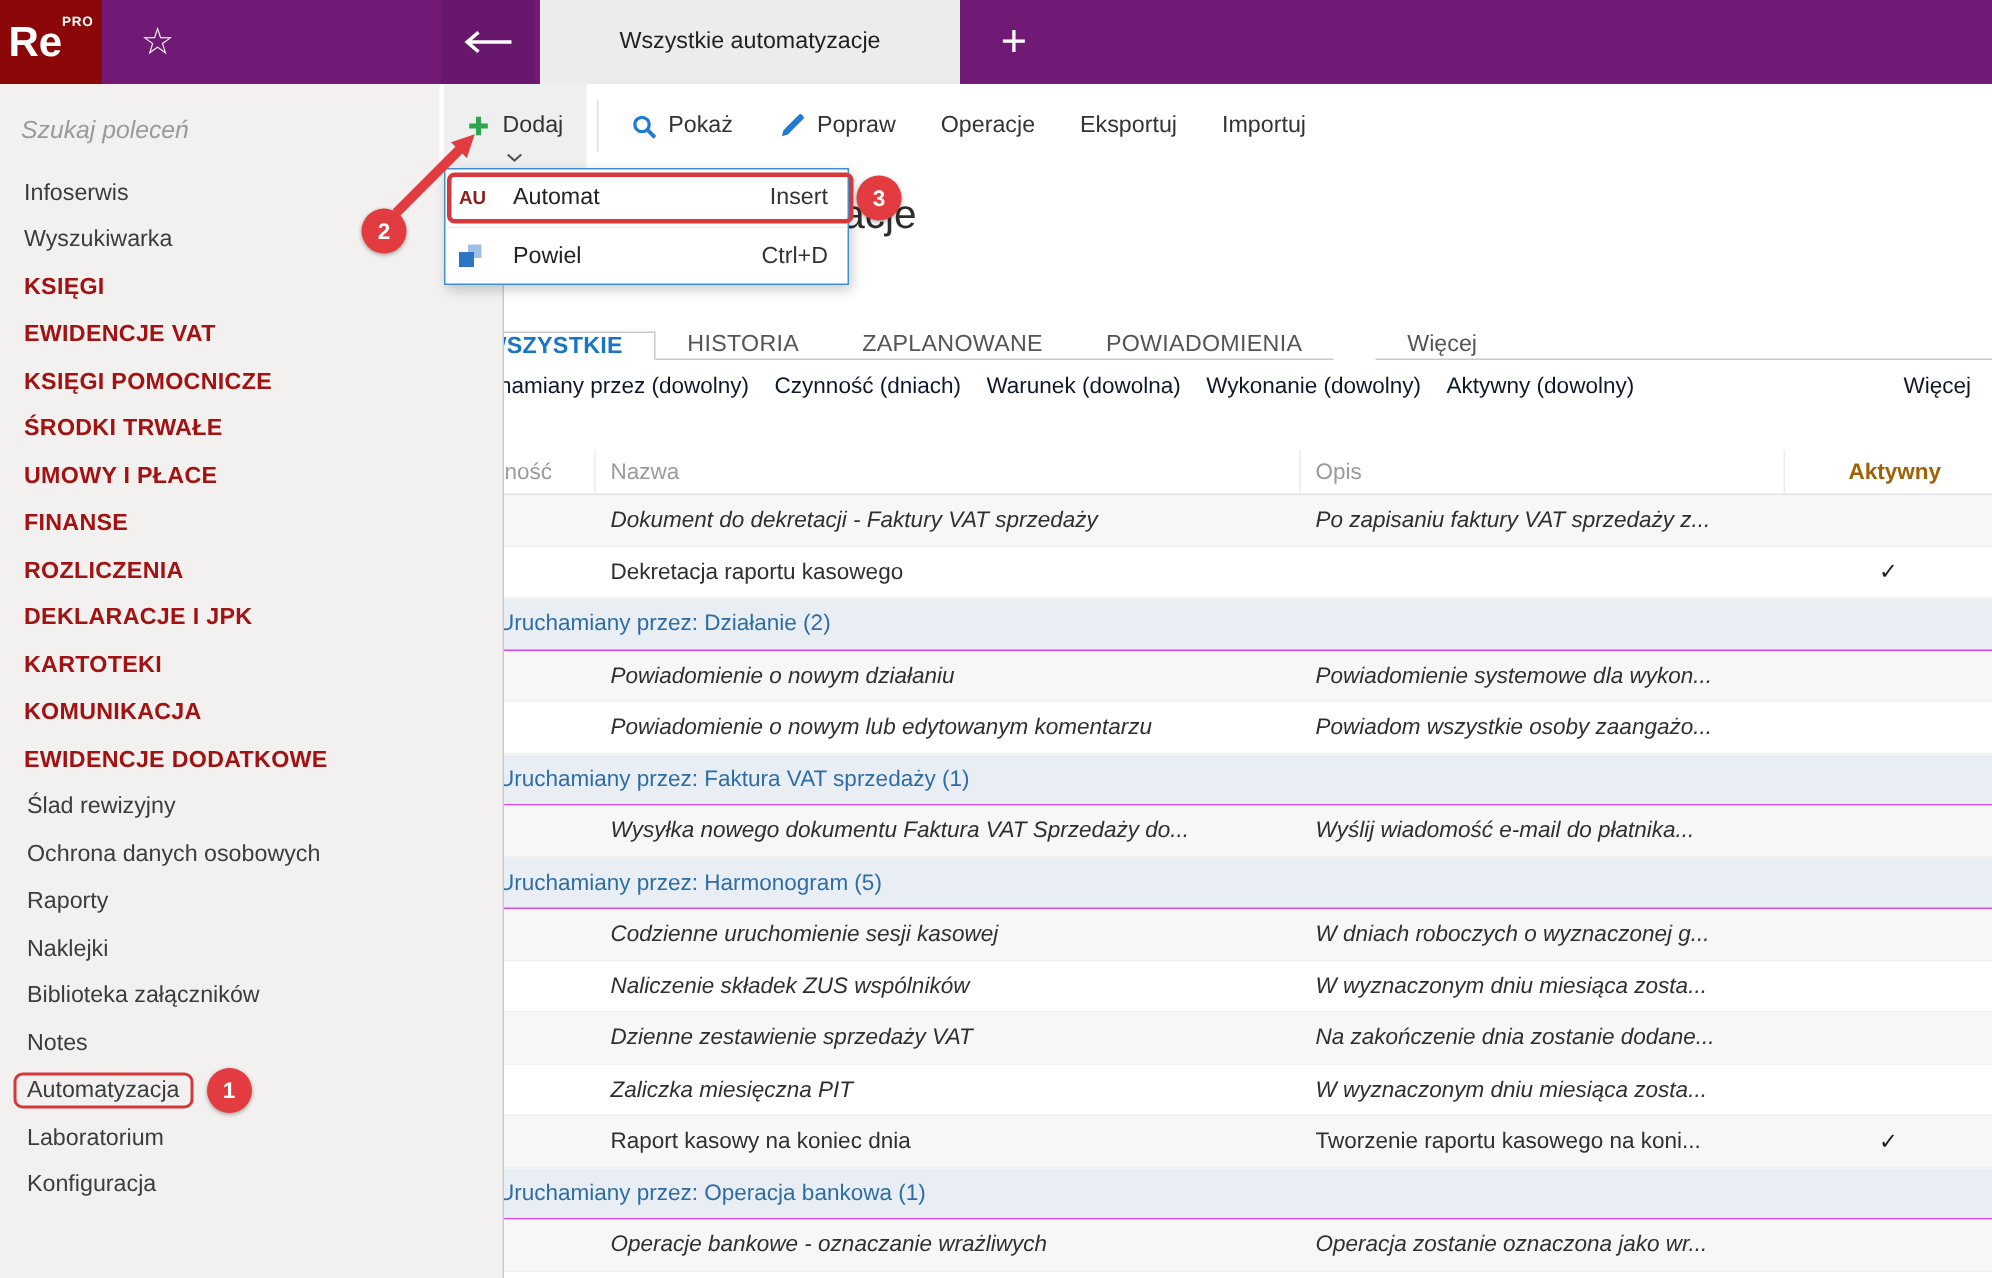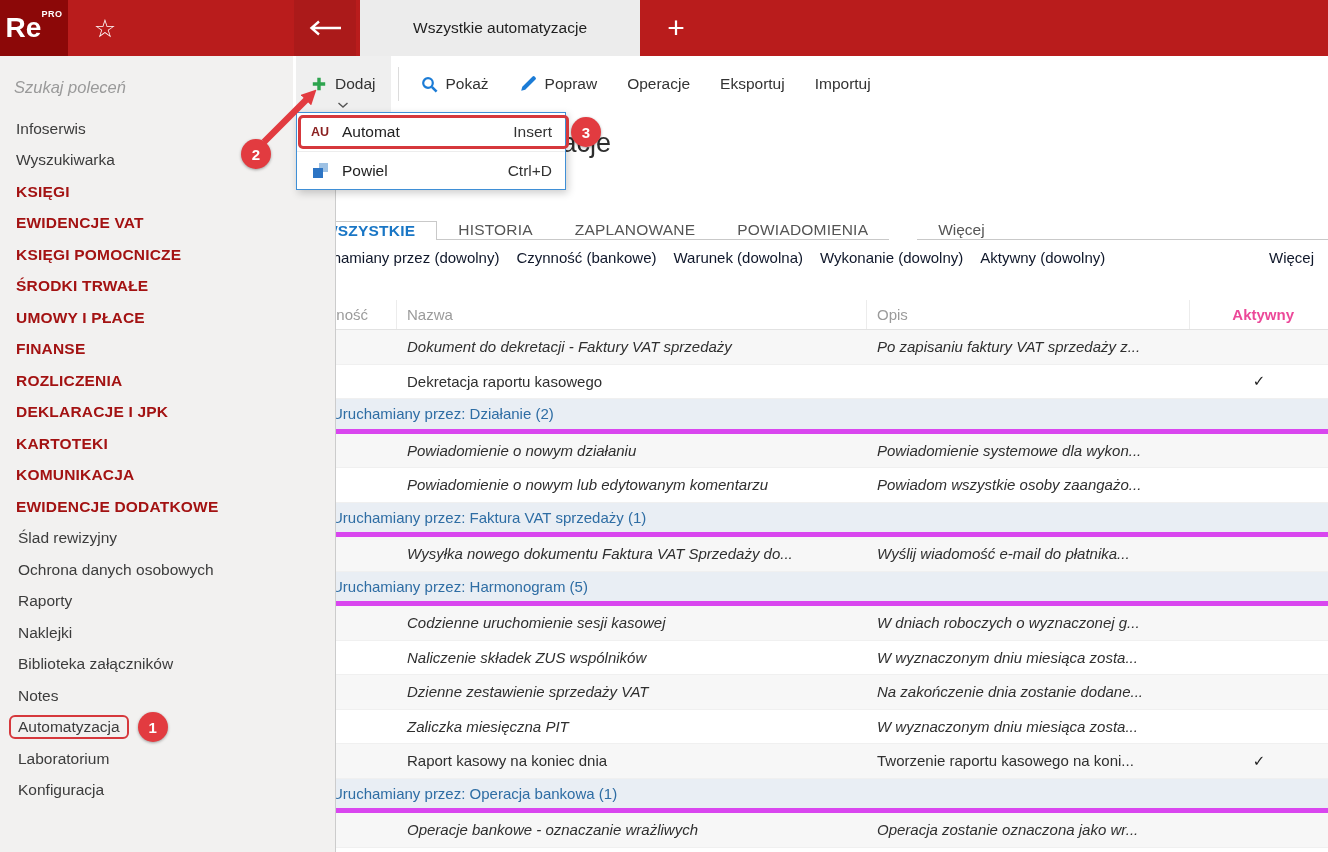--- a/index.html
+++ b/index.html
@@ -1,20 +1,20 @@
 <!DOCTYPE html>
 <html><head>
 <meta charset="utf-8">
 <style>
 *{margin:0;padding:0;box-sizing:border-box}
 html,body{width:1328px;height:852px}
 body{position:relative;overflow:hidden;font-family:"Liberation Sans","DejaVu Sans",sans-serif;background:#fff;color:#333}
 
 
-.topbar{position:absolute;left:0;top:0;width:100%;height:56px;background:#b91c1c;z-index:20}
+.topbar{position:absolute;left:0;top:0;width:100%;height:56px;background:#701a75;z-index:20}
 .logo{position:absolute;left:0;top:0;width:68px;height:56px;background:#8c0808;color:#fff;display:flex;align-items:center;justify-content:center;cursor:pointer}
 .logo-main{font-size:28px;font-weight:bold}
 .logo-sup{font-size:9px;font-weight:bold;align-self:flex-start;margin-top:9px;letter-spacing:.5px}
 .star{position:absolute;left:84px;top:0;width:42px;height:56px;display:flex;align-items:center;justify-content:center;color:#fff;font-size:25px;cursor:pointer}
 .back{position:absolute;left:294px;top:0;width:62px;height:56px;display:flex;align-items:center;justify-content:center;background:rgba(0,0,0,.07);cursor:pointer}
 .wintab{position:absolute;left:360px;top:0;width:280px;height:56px;background:#ececec;color:#1f1f1f;display:flex;align-items:center;justify-content:center;font-size:15.5px;cursor:pointer}
 .newtab{position:absolute;left:650px;top:0;width:52px;height:56px;color:#fff;font-size:30px;font-weight:300;display:flex;align-items:center;justify-content:center;cursor:pointer}
 
 
 .sidebar{position:absolute;left:0;top:56px;width:336px;bottom:0;background:#f2f1f0;border-right:1px solid #ccc;z-index:2}
@@ -40,21 +40,21 @@
 
 .toolbar{position:absolute;left:0;top:0;right:0;height:56px;display:flex;align-items:stretch;padding-left:3px;background:#fff;z-index:2}
 .tb-btn{display:flex;align-items:center;gap:8px;padding:0 15px;font-size:15.5px;color:#333;position:relative;cursor:pointer}
 .tb-btn.open{background:#efefef}
 .chev{position:absolute;left:50%;bottom:4px;transform:translateX(-50%)}
 .tb-sep{width:1px;background:#dcdcdc;margin:11px 7px}
 
 .dropdown{position:absolute;left:3px;top:56px;width:270px;background:#fff;border:1px solid #3f8fd6;box-shadow:2px 3px 8px rgba(0,0,0,.2);z-index:5}
 .dd-item{height:38px;display:flex;align-items:center;padding:0 9px;position:relative;font-size:15.5px;color:#222;cursor:pointer}
 .dd-item+.dd-item{border-top:1px solid #ededed}
-.dd-icon{width:28px;display:flex;justify-content:center;align-items:center}
+.dd-icon{width:28px;display:flex;justify-content:flex-start;align-items:center}
 .au-text{color:#8a2020;font-weight:700;font-size:12.5px}
 .dup-icon{position:relative;width:15px;height:15px;display:inline-block}
 .dup-back{position:absolute;right:0;top:0;width:9px;height:9px;background:#9dc1e4}
 .dup-front{position:absolute;left:0;bottom:0;width:10px;height:10px;background:#2c74c4}
 .dd-label{flex:1;margin-left:8px}
 .dd-shortcut{margin-right:4px;color:#333}
 .dd-annot{position:absolute;left:1px;top:2px;right:-4px;bottom:2px;border:3px solid #d6383c;border-radius:5px;z-index:6;pointer-events:none}
 
 .view-tabs{position:absolute;left:8px;right:0;top:148px;height:36px;display:flex;align-items:flex-end;background:#fff;z-index:1}
 .vtab{display:flex;align-items:center;padding:0 21px;font-size:15.5px;color:#555;border-bottom:1px solid #c9c9c9;cursor:pointer;letter-spacing:.2px}
@@ -62,27 +62,27 @@
 .vtab.more{margin-left:28px;letter-spacing:0}
 .tabs-filler{flex:1;border-bottom:1px solid #c9c9c9}
 
 .filters{position:absolute;left:8px;right:0;top:193px;height:32px;display:flex;gap:17px;font-size:15px;color:#0f172a;z-index:1}
 .filter-item{cursor:pointer;white-space:nowrap}
 .filter-item.push{margin-left:auto;margin-right:14px}
 
 .table{position:absolute;left:0;right:0;top:244px;bottom:0;overflow:hidden;z-index:1}
 .thead{display:grid;grid-template-columns:104px 470px 323px 1fr;height:30px;color:#9b9b9b;font-size:15px;border-bottom:1px solid #e2e2e2}
 .th{display:flex;align-items:center;padding-left:10px;border-right:1px solid #ececec;height:100%;cursor:pointer}
-.th.col3{justify-content:flex-end;padding-right:34px;border-right:none;font-weight:700;color:#ec4899}
+.th.col3{justify-content:flex-end;padding-right:34px;border-right:none;font-weight:700;color:#a16207}
 .trow{display:grid;grid-template-columns:104px 470px 323px 1fr;height:34.5px;align-items:center;font-size:15px;color:#2f2f2f;position:relative;border-bottom:1px solid #f0f0f0;background:#fff;cursor:pointer}
 .trow.alt{background:#f7f7f7}
 .trow.it .c-order,.trow.it .c-name,.trow.it .c-desc{font-style:italic}
 .cell{padding-left:10px;white-space:nowrap;overflow:hidden}
 .c-active{display:flex;justify-content:center;padding-left:0;font-size:15px;color:#1d1d1d}
-.grow{height:34.5px;display:flex;align-items:center;gap:19px;background:#e9eef4;color:#2e6da4;font-size:15px;padding-left:12px;cursor:pointer;border-bottom:5px solid #d946ef}
+.grow{height:34.5px;display:flex;align-items:center;gap:19px;background:#e9eef4;color:#2e6da4;font-size:15px;padding-left:12px;cursor:pointer;border-bottom:1px solid #d946ef}
 .tri{width:0;height:0;border-left:4.5px solid transparent;border-right:4.5px solid transparent;border-bottom:7px solid #2e6da4;flex:none}
 .focus-marker{position:absolute;left:0;top:0;width:0;height:0;border-top:8px solid #2fa12f;border-right:8px solid transparent}
 </style>
 </head>
 <body>
 
 <div class="topbar">
   <div class="logo">
     <span class="logo-main">Re</span>
       <span class="logo-sup">PRO</span>
@@ -218,21 +218,21 @@
   <div class="view-tabs" id="view-tabs">
       <div class="vtab active">WSZYSTKIE</div>
       <div class="vtab">HISTORIA</div>
       <div class="vtab">ZAPLANOWANE</div>
       <div class="vtab">POWIADOMIENIA</div>
       <div class="vtab more">Więcej</div>
       <div class="tabs-filler"></div>
     </div>
   <div class="filters" id="filters">
       <span class="filter-item">Uruchamiany przez (dowolny)</span>
-      <span class="filter-item">Czynność (bankowe)</span>
+      <span class="filter-item">Czynność (dniach)</span>
       <span class="filter-item">Warunek (dowolna)</span>
       <span class="filter-item">Wykonanie (dowolny)</span>
       <span class="filter-item">Aktywny (dowolny)</span>
       <span class="filter-item push">Więcej</span>
     </div>
 
   <div class="table">
     <div class="thead" id="thead">
         <div class="th col0">Kolejność</div>
         <div class="th col1">Nazwa</div>

